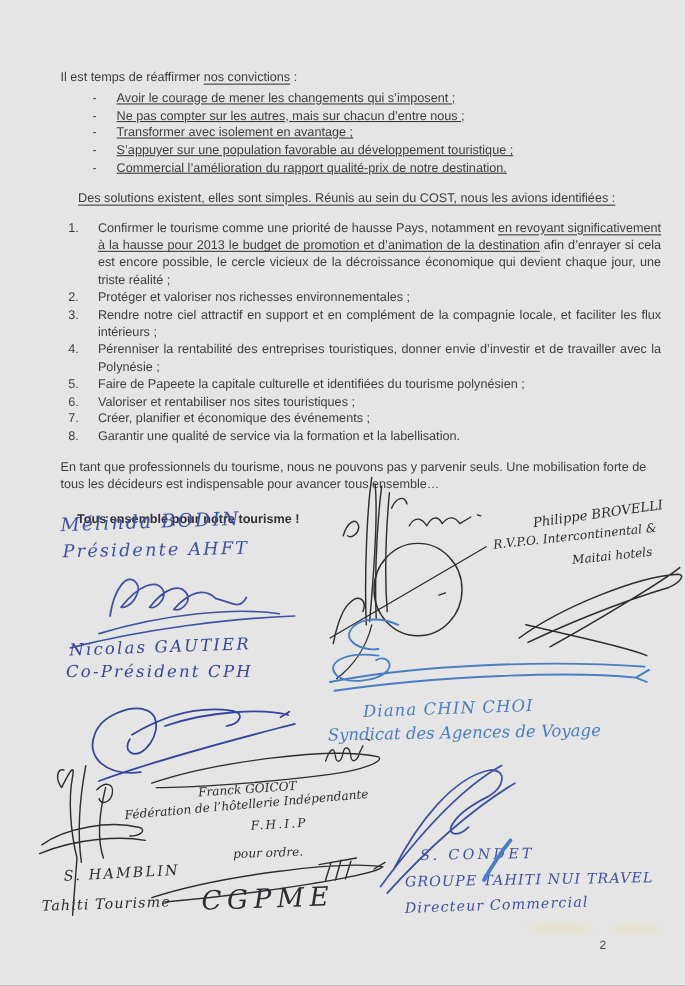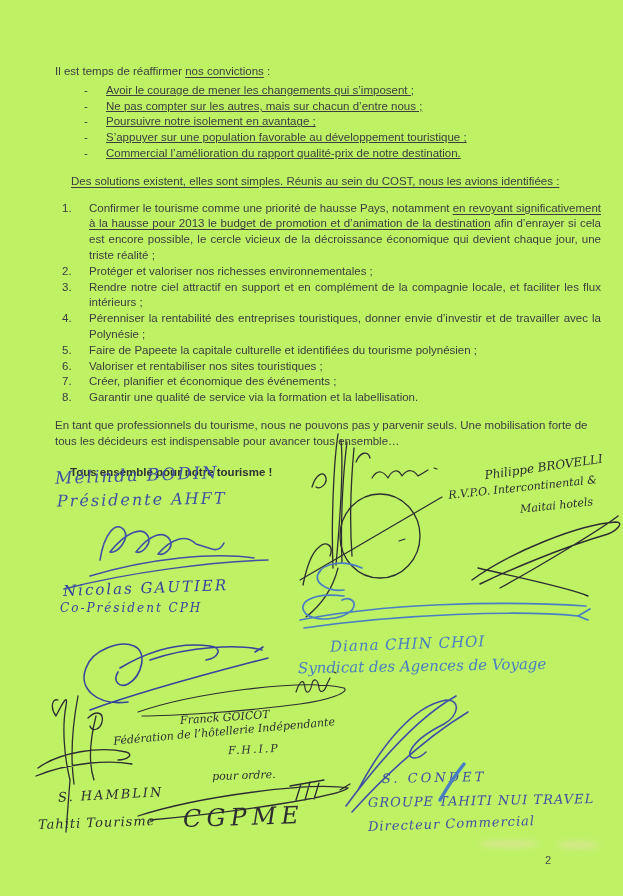--- a/index.html
+++ b/index.html
@@ -1,18 +1,18 @@
 <!DOCTYPE html>
 <html><head>
 <meta charset="utf-8">
 <style>
   html,body{margin:0;padding:0;background:#9a9a9a;}
   .page{
     position:relative;width:623px;height:896px;margin:0 auto;
-    background:#bef264;overflow:hidden;
+    background:#e5e5e5;overflow:hidden;
     font-family:"Liberation Sans",sans-serif;color:#3d3d40;
   }
   .content{position:absolute;left:55px;top:64px;width:546px;font-size:11.5px;line-height:15.8px;}
   .u{text-decoration:underline;text-underline-offset:2px;}
   .lead{margin:0 0 3px 0;}
   .bullets{margin:0 0 12px 0;}
   .brow{display:flex;}
   .dash{width:22px;margin-left:29px;flex:none;}
   .btext{flex:1;text-decoration:underline;}
   .sol-heading{margin:0 0 11px 16px;}
@@ -44,21 +44,21 @@
       <div class="brow">
           <span class="dash">-</span>
           <span class="btext">Avoir le courage de mener les changements qui s’imposent ;</span>
         </div>
       <div class="brow">
           <span class="dash">-</span>
           <span class="btext">Ne pas compter sur les autres, mais sur chacun d’entre nous ;</span>
         </div>
       <div class="brow">
           <span class="dash">-</span>
-          <span class="btext">Poursuivre notre isolement en avantage ;</span>
+          <span class="btext">Transformer avec isolement en avantage ;</span>
         </div>
       <div class="brow">
           <span class="dash">-</span>
           <span class="btext">S’appuyer sur une population favorable au développement touristique ;</span>
         </div>
       <div class="brow">
           <span class="dash">-</span>
           <span class="btext">Commercial l’amélioration du rapport qualité-prix de notre destination.</span>
         </div>
     </div>
@@ -105,21 +105,21 @@
   </div>
 
   <span class="hw ink-blue" style="left:55px;top:465px;font-size:17px;letter-spacing:2px;transform:rotate(-2deg);">Mélinda BODIN</span>
   <span class="hw ink-blue" style="left:57px;top:490px;font-size:16px;letter-spacing:2px;transform:rotate(-1deg);">Présidente AHFT</span>
 
   <span class="hw ink-black" style="left:484px;top:460px;font-size:12px;transform:rotate(-8deg);">Philippe BROVELLI</span>
   <span class="hw ink-black" style="left:448px;top:481px;font-size:11px;transform:rotate(-6deg);">R.V.P.O. Intercontinental &amp;</span>
   <span class="hw ink-black" style="left:520px;top:499px;font-size:11px;transform:rotate(-6deg);">Maitai hotels</span>
 
   <span class="hw ink-dkblue" style="left:63px;top:579px;font-size:15px;letter-spacing:2px;transform:rotate(-2deg);">Nicolas GAUTIER</span>
-  <span class="hw ink-dkblue" style="left:60px;top:601px;font-size:12px;letter-spacing:2px;">Co-Président CPH</span>
+  <span class="hw ink-dkblue" style="left:60px;top:601px;font-size:15px;letter-spacing:2px;">Co-Président CPH</span>
 
   <span class="hw ink-lblue" style="left:330px;top:635px;font-size:15px;letter-spacing:1px;transform:rotate(-2deg);">Diana CHIN CHOI</span>
   <span class="hw ink-lblue" style="left:298px;top:657px;font-size:15px;transform:rotate(-1deg);">Syndicat des Agences de Voyage</span>
 
   <span class="hw ink-black" style="left:180px;top:711px;font-size:11px;transform:rotate(-4deg);">Franck GOICOT</span>
   <span class="hw ink-black" style="left:113px;top:725px;font-size:11px;transform:rotate(-5deg);">Fédération de l’hôtellerie Indépendante</span>
   <span class="hw ink-black" style="left:228px;top:743px;font-size:11px;letter-spacing:2px;transform:rotate(-3deg);">F.H.I.P</span>
 
   <span class="hw ink-black" style="left:58px;top:787px;font-size:13px;letter-spacing:2px;transform:rotate(-3deg);">S. HAMBLIN</span>
   <span class="hw ink-black" style="left:38px;top:815px;font-size:13px;letter-spacing:1px;transform:rotate(-2deg);">Tahiti Tourisme</span>

